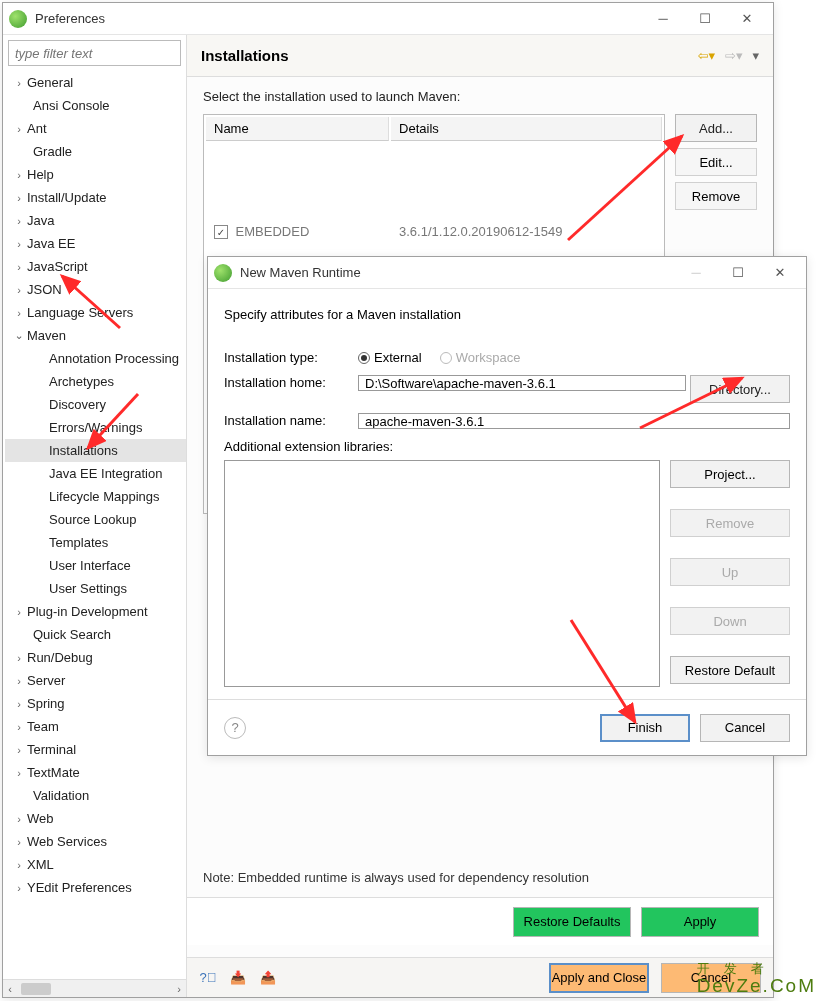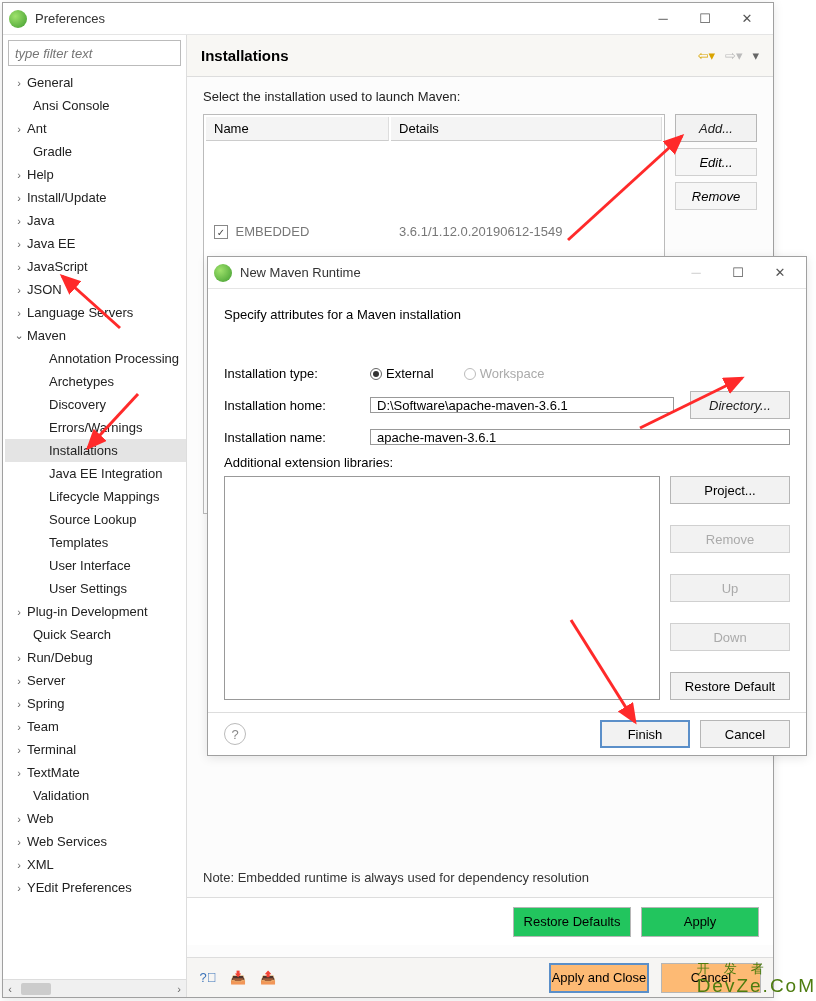--- a/index.html
+++ b/index.html
@@ -41,38 +41,38 @@
 .instr { color: #222; margin-bottom: 10px; }
 
 .table-wrap { display: flex; gap: 10px; }
 .table { flex: 1; border: 1px solid #bbb; background: #fff; min-height: 400px; }
 .table thead th { background: #f4f4f4; border-bottom: 1px solid #ccc; border-right: 1px solid #ddd; padding: 4px 8px; text-align: left; font-weight: normal; }
 .table td { padding: 4px 8px; color: #777; }
 .cb { width: 14px; height: 14px; border: 1px solid #888; display: inline-flex; align-items: center; justify-content: center; font-size: 10px; color: #444; background: #fff; margin-right: 4px; }
 .warn { width: 12px; height: 12px; border-radius: 50%; background: #f7c948; display: inline-flex; align-items: center; justify-content: center; font-size: 9px; color: #fff; margin-right: 4px; }
 
 .btncol { display: flex; flex-direction: column; gap: 6px; width: 82px; }
-button.action { height: 28px; background: #f2f2f2; border: 1px solid #b6b6b6; color: #222; cursor: pointer; font-style: italic; }
+button.action { height: 28px; background: #f2f2f2; border: 1px solid #b6b6b6; color: #222; cursor: pointer; }
 button.action:disabled { color: #000000; background: #f6f6f6; border-color: #d0d0d0; }
 
 .note { color: #333; margin-top: 8px; }
 
 .dialog-footer { height: 48px; border-top: 1px solid #ddd; display: flex; align-items: center; justify-content: flex-end; gap: 10px; padding: 0 14px; background: #fff; }
 .dialog-footer button { min-width: 118px; height: 30px; background: #22c55e; border: 1px solid #b6b6b6; }
 .bottom-bar { height: 40px; background: #f6f5f3; border-top: 1px solid #ddd; display: flex; align-items: center; padding: 0 12px; gap: 12px; }
 .bottom-bar .spacer { flex: 1; }
 .bottom-bar button { min-width: 100px; height: 30px; background: #fdba74; border: 1px solid #b6b6b6; }
 .bottom-bar button.primary { border: 2px solid #5b8fc9; }
 .mini-icon { width: 18px; height: 18px; display: inline-flex; align-items: center; justify-content: center; color: #3b73b9; }
 
 
 #runtime { left: 207px; top: 256px; width: 600px; height: 500px; z-index: 10; }
 #runtime-body { padding: 18px 16px 0 16px; display: flex; flex-direction: column; height: calc(100% - 32px); }
-.rt-instr { margin-bottom: 44px; }
-.form-row { display: flex; align-items: center; margin-bottom: 10px; gap: 16px; }
+.rt-instr { margin-bottom: 28px; }
+.form-row { display: flex; align-items: flex-start; margin-bottom: 10px; gap: 4px; }
 .form-row label { width: 130px; }
 .form-row input[type=text] { flex: 1; height: 16px; border: 1px solid #999; padding: 0 6px; }
 .radio { display: inline-flex; align-items: center; gap: 4px; margin-right: 14px; }
 .radio .dot { width: 12px; height: 12px; border-radius: 50%; border: 1px solid #666; display: inline-flex; align-items: center; justify-content: center; }
 .radio .dot.on::after { content:""; width:6px; height:6px; border-radius:50%; background:#333; }
 .radio.disabled { color: #aaa; }
 .radio.disabled .dot { border-color: #bbb; }
 
 .libs-area { display: flex; gap: 10px; flex: 1; }
 .libs-box { flex: 1; border: 1px solid #999; background: #fff; }

